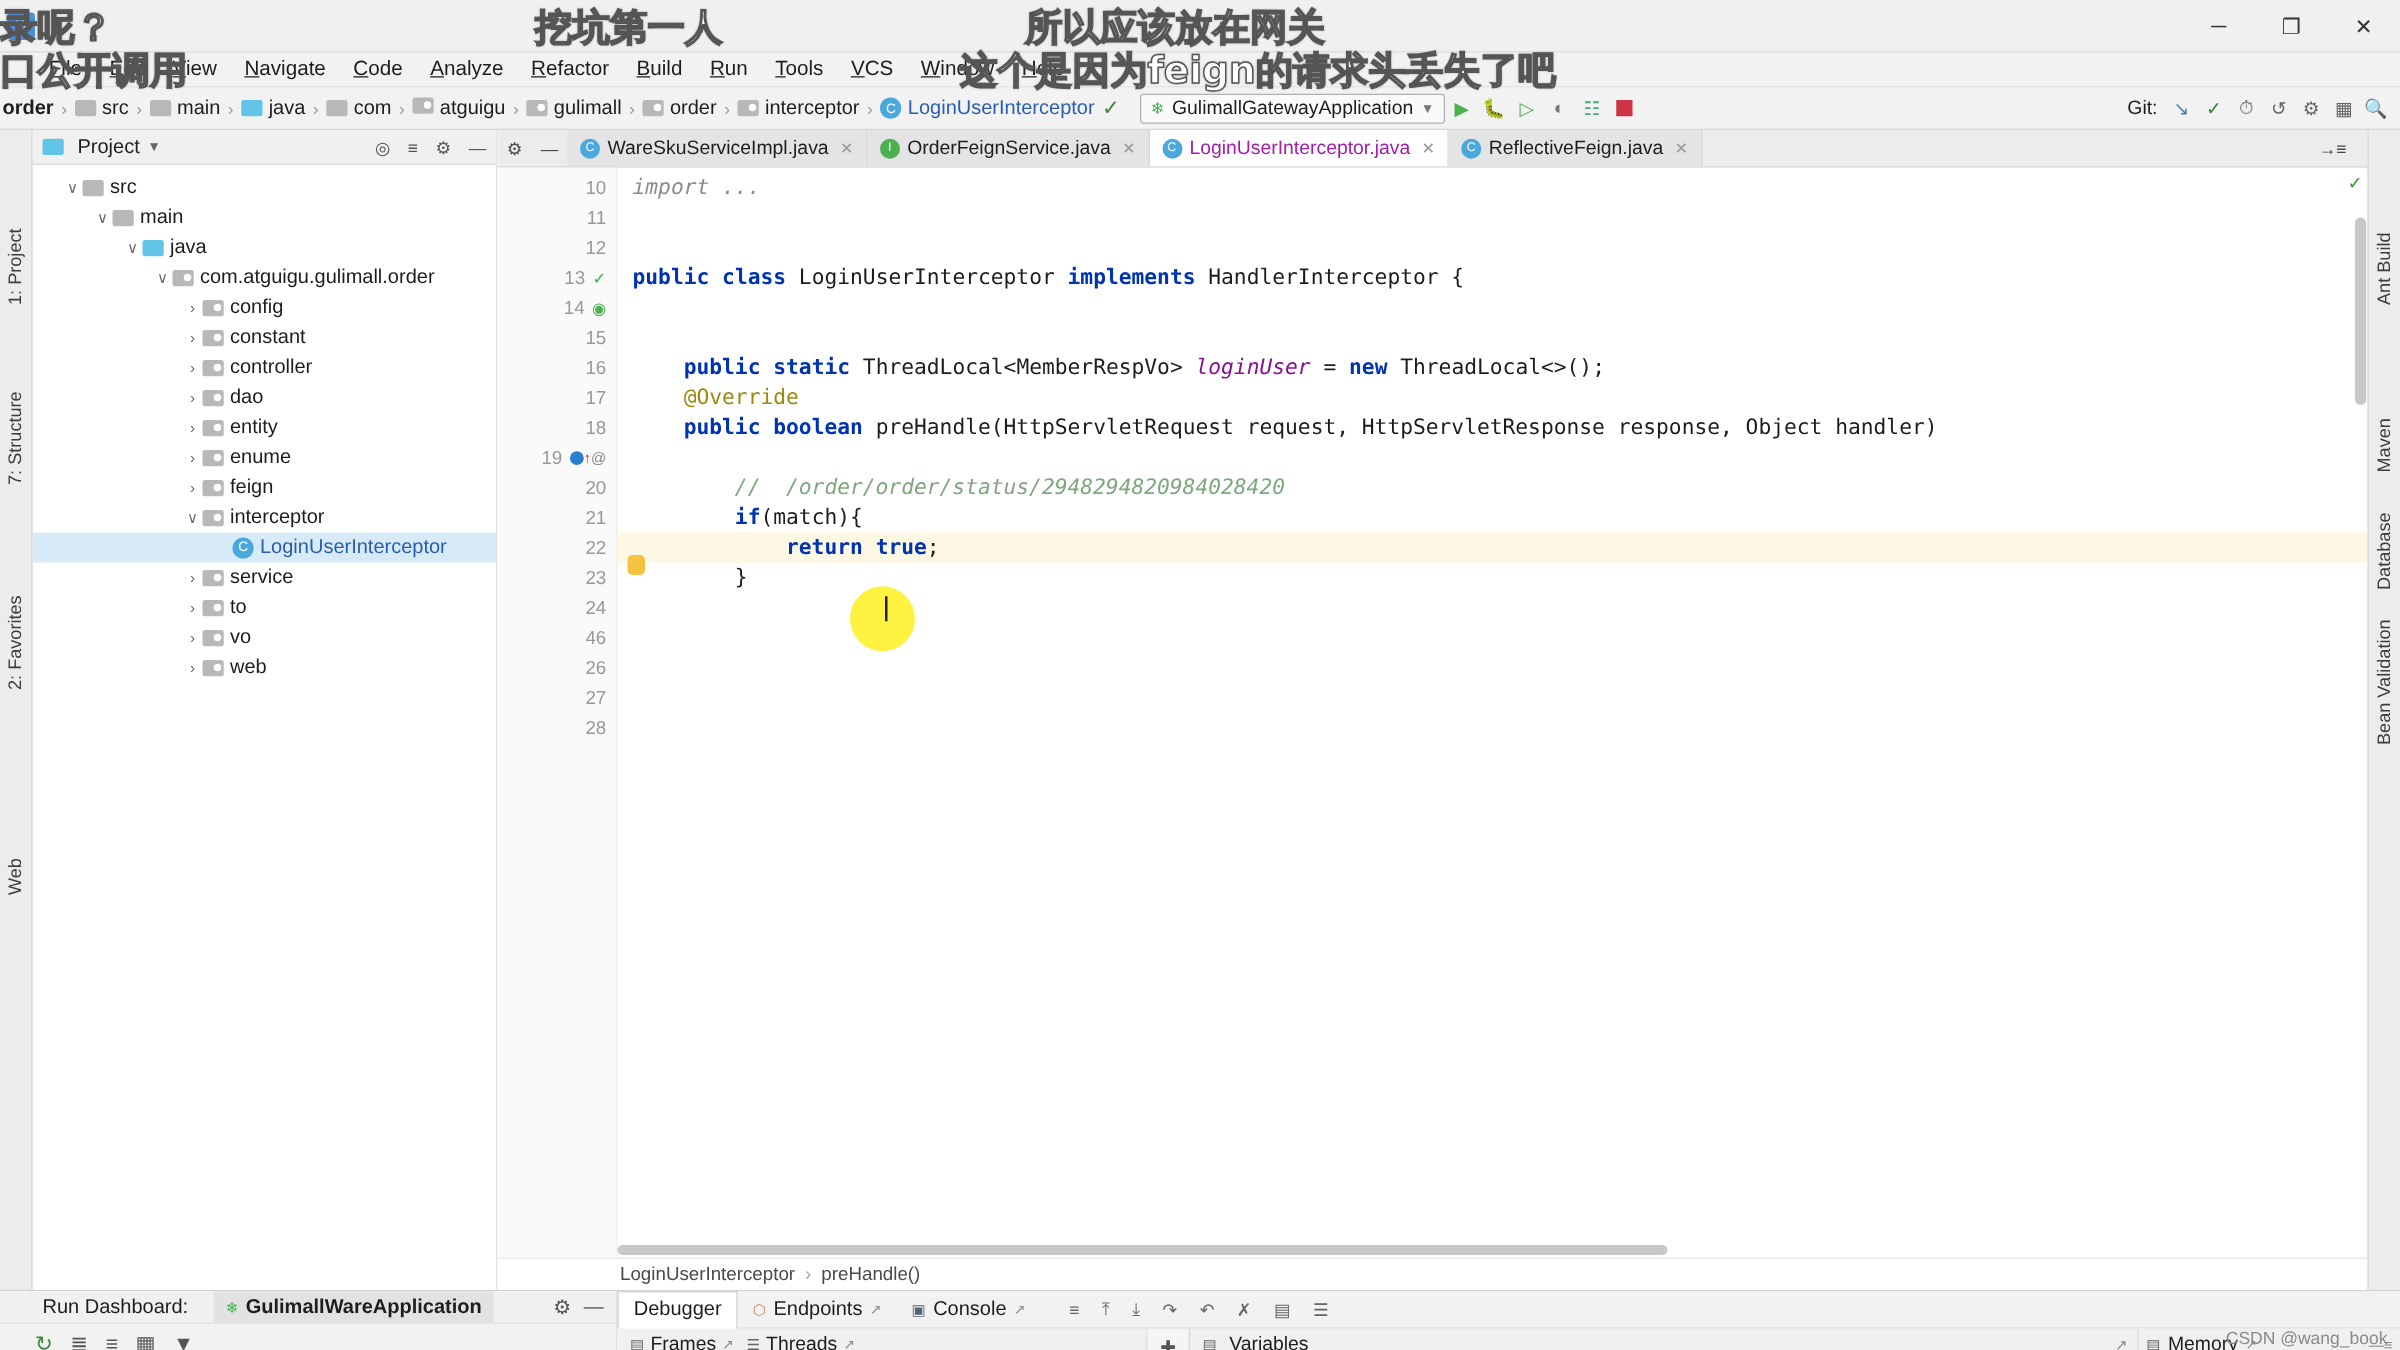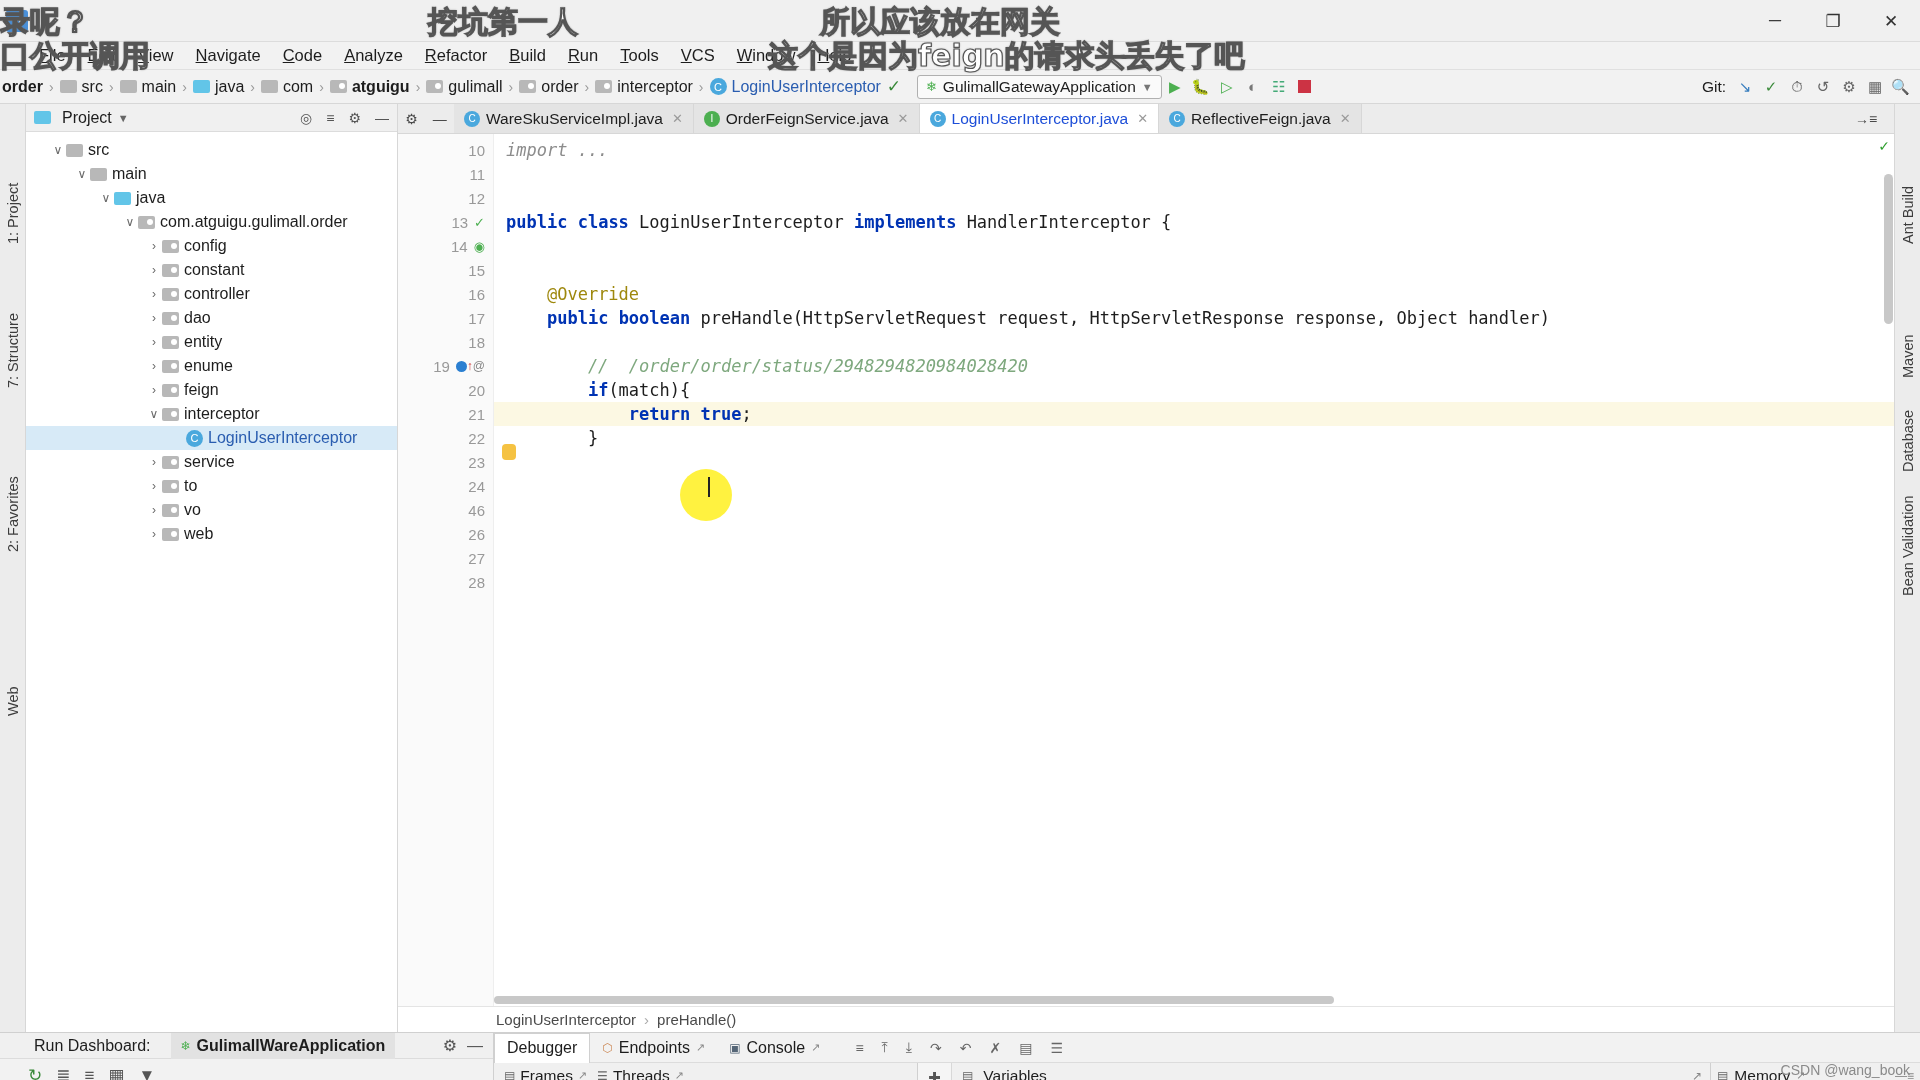--- a/index.html
+++ b/index.html
@@ -190,21 +190,21 @@
       </span>
       <span class="sep">›</span>
       <span style="display: inline-flex; align-items: center;"><span class="fold  "></span>src</span>
       <span class="sep">›</span>
       <span style="display: inline-flex; align-items: center;"><span class="fold  "></span>main</span>
       <span class="sep">›</span>
       <span style="display: inline-flex; align-items: center;"><span class="fold blue "></span>java</span>
       <span class="sep">›</span>
       <span style="display: inline-flex; align-items: center;"><span class="fold  "></span>com</span>
       <span class="sep">›</span>
-      <span style="display: inline-flex; align-items: center; font-weight: bold;"><span class="fold  pkg"></span>atguigu</span>
+      <span style="display: inline-flex; align-items: flex-start;"><span class="fold  pkg"></span>atguigu</span>
       <span class="sep">›</span>
       <span style="display: inline-flex; align-items: center;"><span class="fold  pkg"></span>gulimall</span>
       <span class="sep">›</span>
       <span style="display: inline-flex; align-items: center;"><span class="fold  pkg"></span>order</span>
       <span class="sep">›</span>
       <span style="display: inline-flex; align-items: center;"><span class="fold  pkg"></span>interceptor</span>
       <span class="sep">›</span>
       <span style="display: inline-flex; align-items: center;">
         <span class="cls-ico">C</span>
         <span style="color:#2a5db0;">LoginUserInterceptor</span>
@@ -374,21 +374,21 @@
             <span style="">WareSkuServiceImpl.java</span>
             <span class="x">✕</span>
           </div>
           <div class="tab">
             <span class="ico-i">I</span>
             <span style="">OrderFeignService.java</span>
             <span class="x">✕</span>
           </div>
           <div class="tab active">
             <span class="ico-c">C</span>
-            <span style="color:#1d4ed8;">LoginUserInterceptor.java</span>
+            <span style="color:#a21caf;">LoginUserInterceptor.java</span>
             <span class="x">✕</span>
           </div>
           <div class="tab">
             <span class="ico-c">C</span>
             <span style="">ReflectiveFeign.java</span>
             <span class="x">✕</span>
           </div>
         </div>
       <div style="flex:1"></div>
       <div class="tabtools">
@@ -480,20 +480,21 @@
             <span>28</span>
           </div>
         </div>
       <div class="code" id="codelines">
           <div class="cl"><span class="cmt">import ...</span></div>
           <div class="cl"></div>
           <div class="cl"></div>
           <div class="cl"><span class="kw">public</span> <span class="kw">class</span> LoginUserInterceptor <span class="kw">implements</span> HandlerInterceptor {</div>
           <div class="cl"></div>
           <div class="cl"></div>
+          <div class="cl">    <span class="kw">public</span> <span class="kw">static</span> ThreadLocal&lt;MemberRespVo&gt; <span class="fld">loginUser</span> = <span class="kw">new</span> ThreadLocal&lt;&gt;();</div>
           <div class="cl">    <span class="ann">@Override</span></div>
           <div class="cl">    <span class="kw">public</span> <span class="kw">boolean</span> preHandle(HttpServletRequest request, HttpServletResponse response, Object handler)</div>
           <div class="cl"></div>
           <div class="cl"><span class="cmt-g">        //  /order/order/status/2948294820984028420</span></div>
           <div class="cl">        <span class="kw">if</span>(match){</div>
           <div class="cl hl">            <span class="kw">return</span> <span class="kw">true</span>;</div>
           <div class="cl">        }</div>
           <div class="cl"></div>
           <div class="cl"></div>
         </div>

